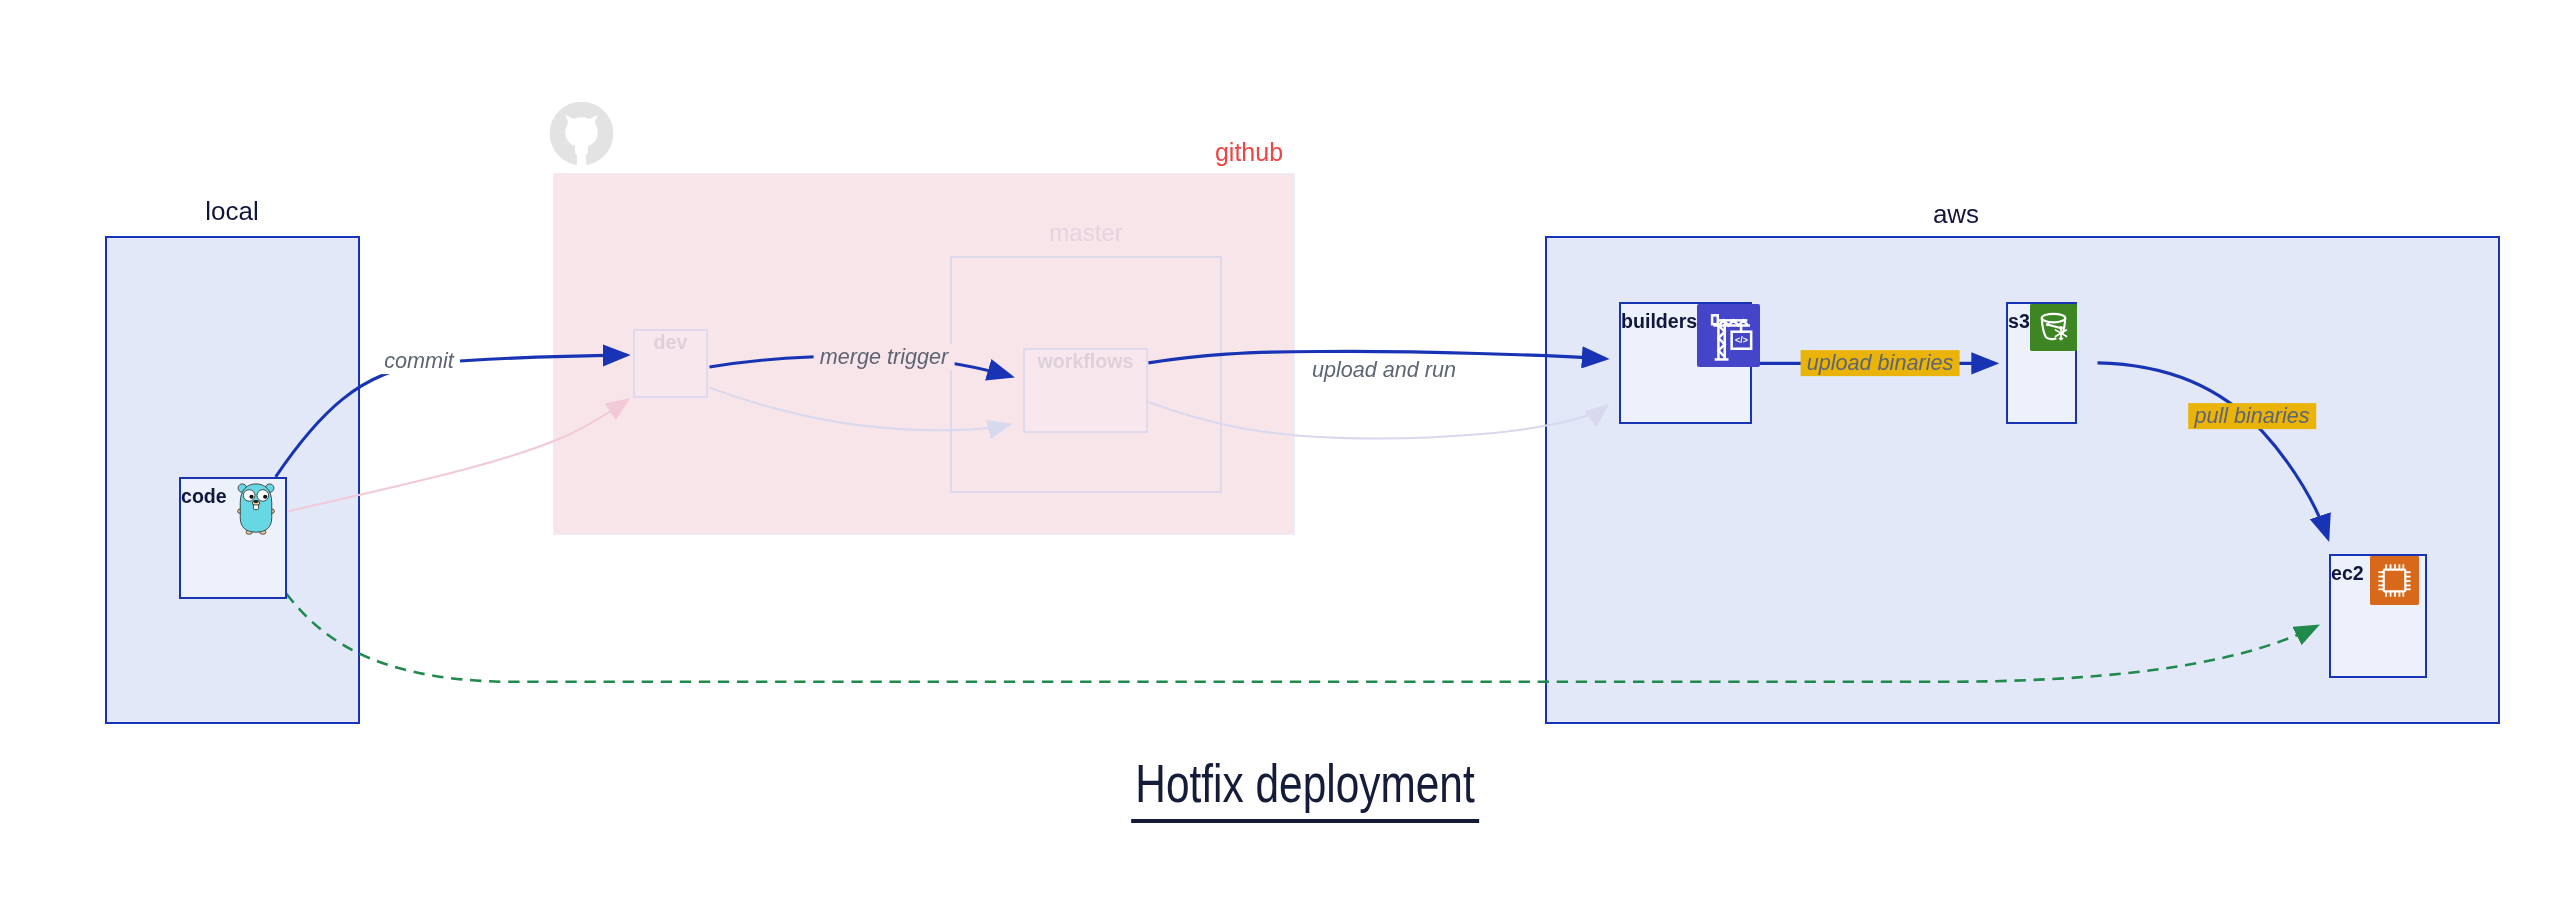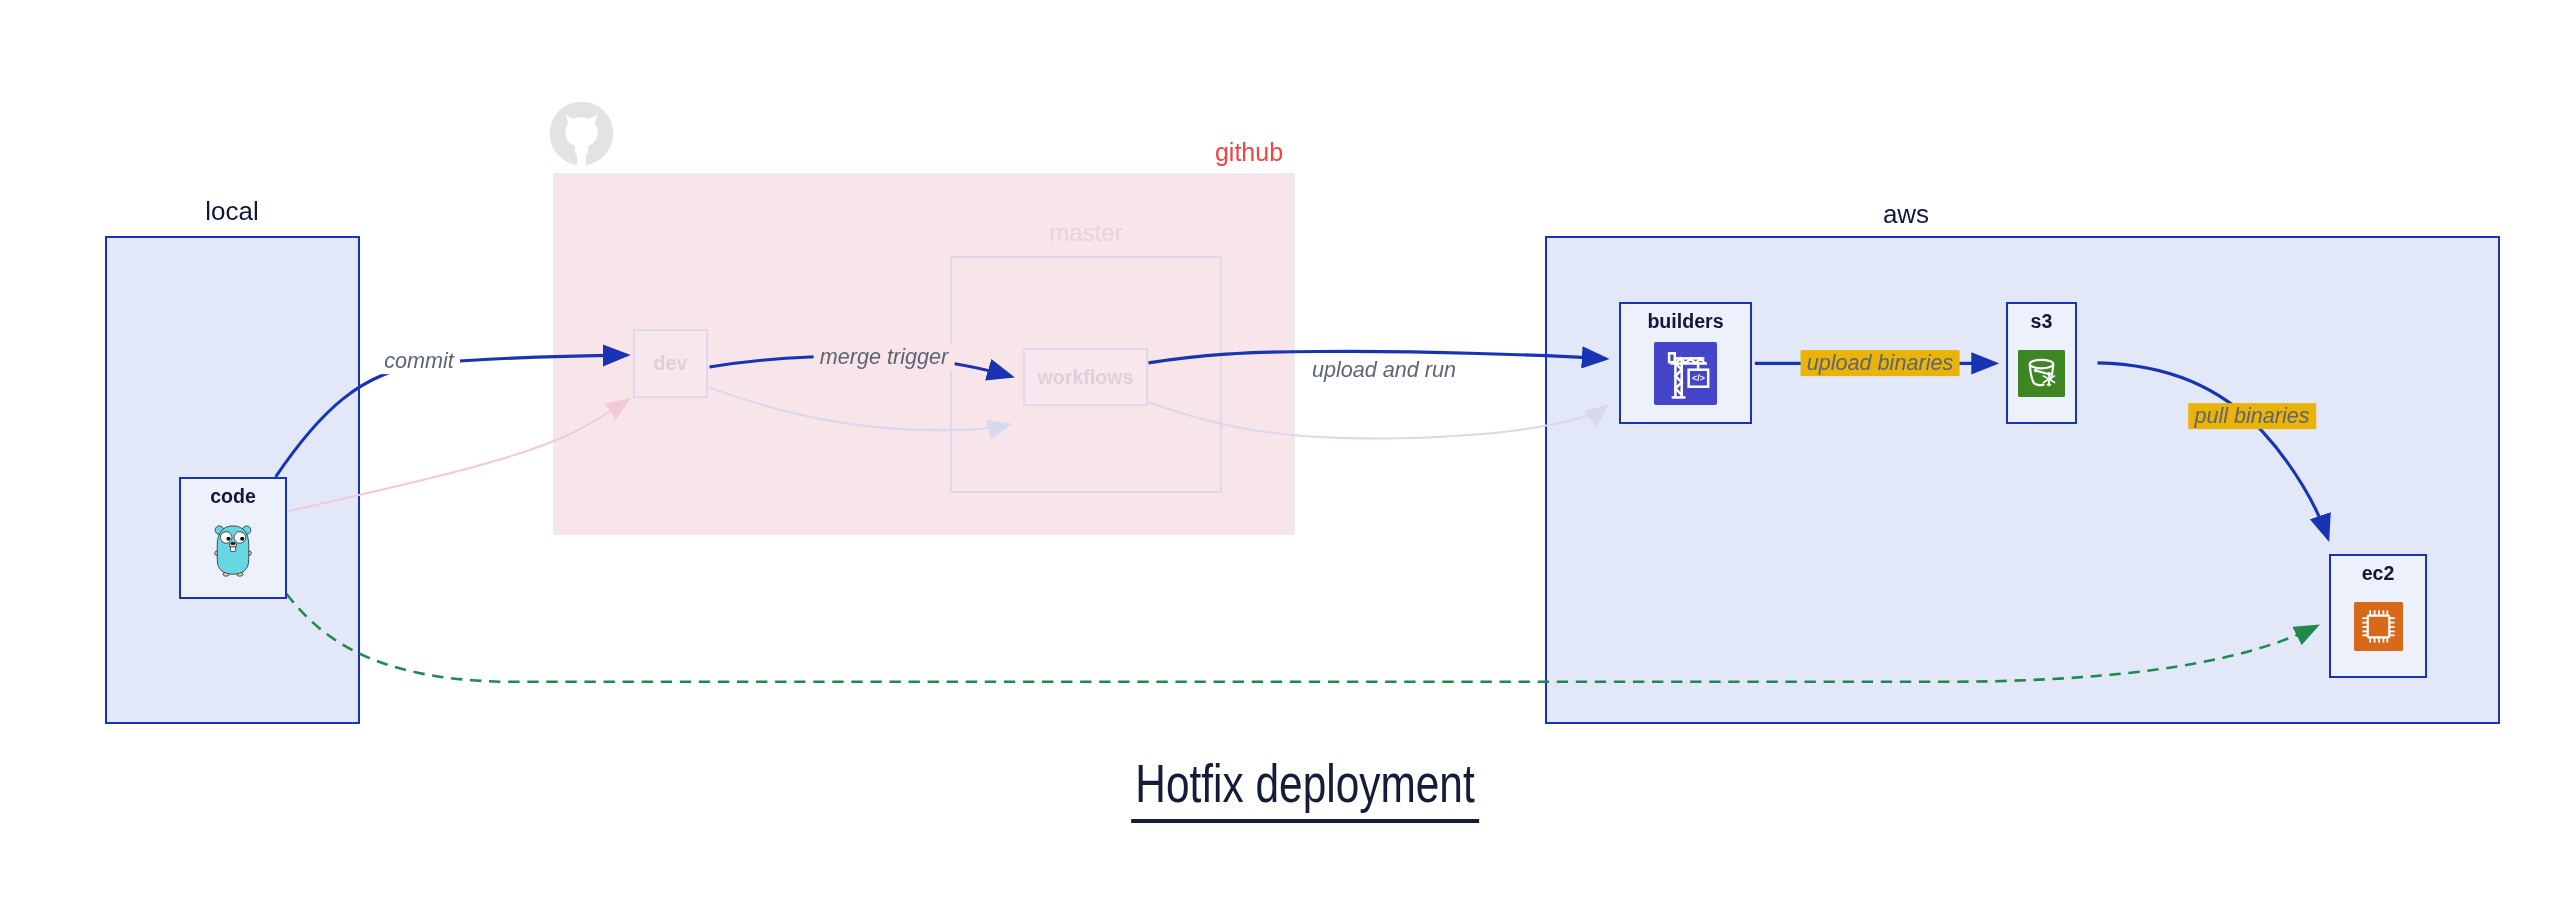--- a/index.html
+++ b/index.html
@@ -12,21 +12,21 @@
   .container.bright{background:#e2e8f8;border:2.6px solid #1834b5;}
   .container.github{background:#f8e5ea;border:1.5px solid #e9edf8;}
   .container.master{background:#f8e5ea;border:2.1px solid #ddd8ec;}
   .container-label{
     position:absolute;transform:translate(-50%,-50%);
     font-size:26px;font-weight:500;color:#10173a;white-space:nowrap;
   }
   .container-label.faded-gray{color:#ef4444;font-size:25px;}
   .container-label.faded-pinkish{color:#e5d2de;font-size:24px;}
   
-  .node{position:absolute;box-sizing:border-box;display:flex;flex-direction:column;align-items:center;}
+  .node{position:absolute;box-sizing:border-box;display:flex;align-items:flex-start;}
   .node.bright{background:#edf1fc;border:2.6px solid #1834b5;}
   .node.faded{background:#f9e7ee;border:2.1px solid #ded9ec;justify-content:center;}
   .node-label{font-size:19.6px;font-weight:700;color:#10173a;margin-top:6.2px;white-space:nowrap;}
   .node.faded .node-label{color:#ddd0db;margin-top:0;}
   .icon-wrap{flex:1;display:flex;align-items:center;justify-content:center;padding-bottom:8.2px;}
   
   svg.edges{position:absolute;left:0;top:0;}
   .edge-blue{stroke:#1834b5;stroke-width:6;fill:none;}
   .edge-green{stroke:#1f8a4c;stroke-width:5;fill:none;stroke-dasharray:22 15;}
   .edge-pink{stroke:#f2c9d6;stroke-width:4;fill:none;}
@@ -63,21 +63,21 @@
     <circle cx="50" cy="50" r="49" fill="#e3e3e3"></circle>
     <path fill="#ffffff" d="M31 36 L25 21 L39 28 Z"></path>
     <path fill="#ffffff" d="M69 36 L75 21 L61 28 Z"></path>
     <path fill="#ffffff" d="M50 25 C35 25 25 35 25 48 C25 59 31 66 40 69 L40 78 C40 81 42 83 45 83 L55 83 C58 83 60 81 60 78 L60 69 C69 66 75 59 75 48 C75 35 65 25 50 25 Z"></path>
     <rect x="43" y="70" width="14" height="30" fill="#ffffff"></rect>
   </svg>
 
   <div class="container-label" style="left:232px;top:211px;">local</div>
   <div class="container-label faded-gray" style="left:1249px;top:152px;">github</div>
   <div class="container-label faded-pinkish" style="left:1086px;top:233px;">master</div>
-  <div class="container-label" style="left:1906px;top:214px;">aws</div>
+  <div class="container-label" style="left:1956px;top:214px;">aws</div>
 
   <svg class="edges" width="2604" height="902" viewBox="0 0 5054 1750">
     <defs>
       <marker id="ab" viewBox="0 0 10 8" refX="8.5" refY="4" markerWidth="9" markerHeight="7.2" orient="auto">
           <path d="M0 0 L10 4 L0 8 Z" fill="#1834b5"></path>
         </marker>
       <marker id="ag" viewBox="0 0 10 8" refX="8.5" refY="4" markerWidth="10" markerHeight="8" orient="auto">
           <path d="M0 0 L10 4 L0 8 Z" fill="#1f8a4c"></path>
         </marker>
       <marker id="ap" viewBox="0 0 10 8" refX="8.5" refY="4" markerWidth="12" markerHeight="9.6" orient="auto">
@@ -121,21 +121,21 @@
           <path fill="#ffffff" d="M35 48 h10 v6 a3 3 0 0 1 -3 3 h-4 a3 3 0 0 1 -3 -3 z"></path>
         </g>
       </svg>
     </div>
   </div>
 
   <div class="node faded" style="left:633px;top:329px;width:75px;height:69px;">
     <div class="node-label">dev</div>
   </div>
 
-  <div class="node faded" style="left:1023px;top:348px;width:125px;height:58px;">
+  <div class="node faded" style="left:1023px;top:348px;width:125px;height:85px;">
     <div class="node-label">workflows</div>
   </div>
 
   <div class="node bright" style="left:1619px;top:302px;width:133px;height:122px;">
     <div class="node-label">builders</div>
     <div class="icon-wrap">
       <svg width="63" height="63" viewBox="0 0 100 100">
         <rect x="0" y="0" width="100" height="100" rx="3" fill="#4445c8"></rect>
         <g stroke="#ffffff" stroke-width="4" fill="none">
           <path d="M34 88 V30"></path>

